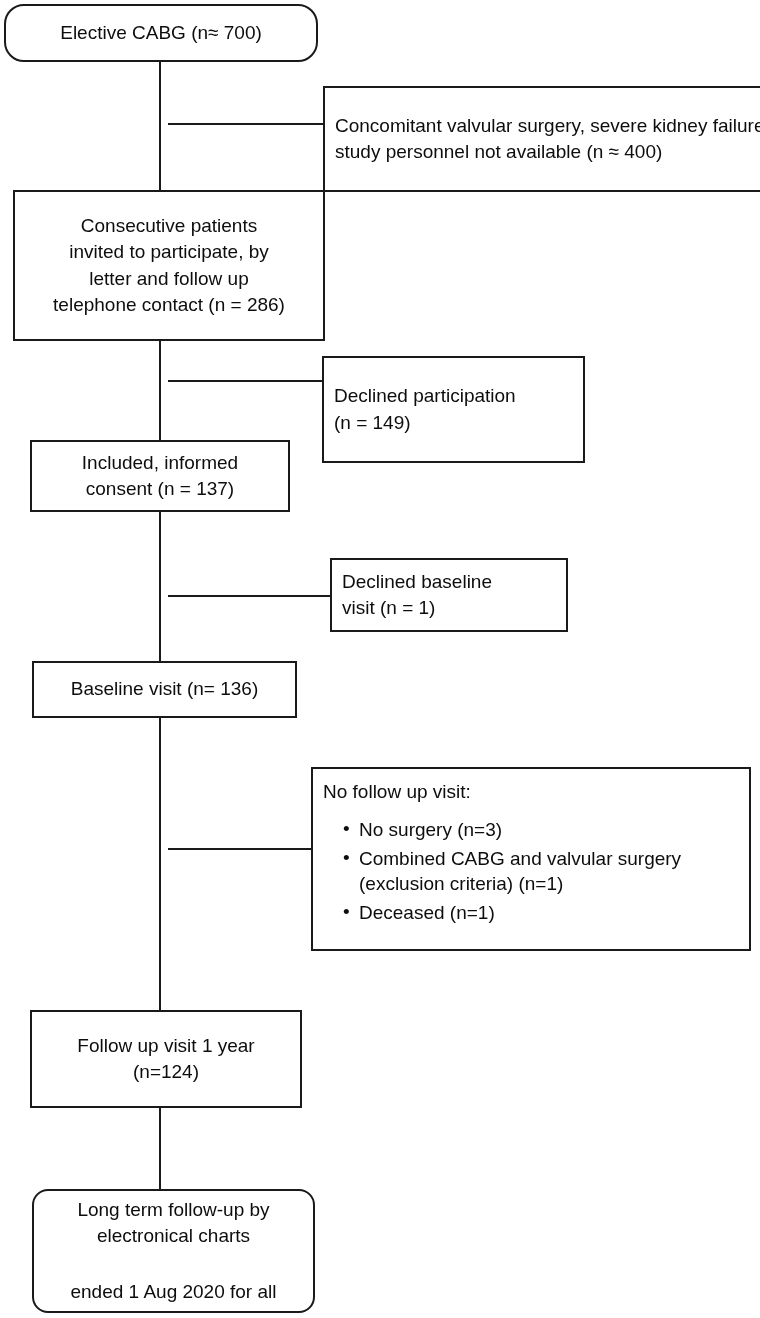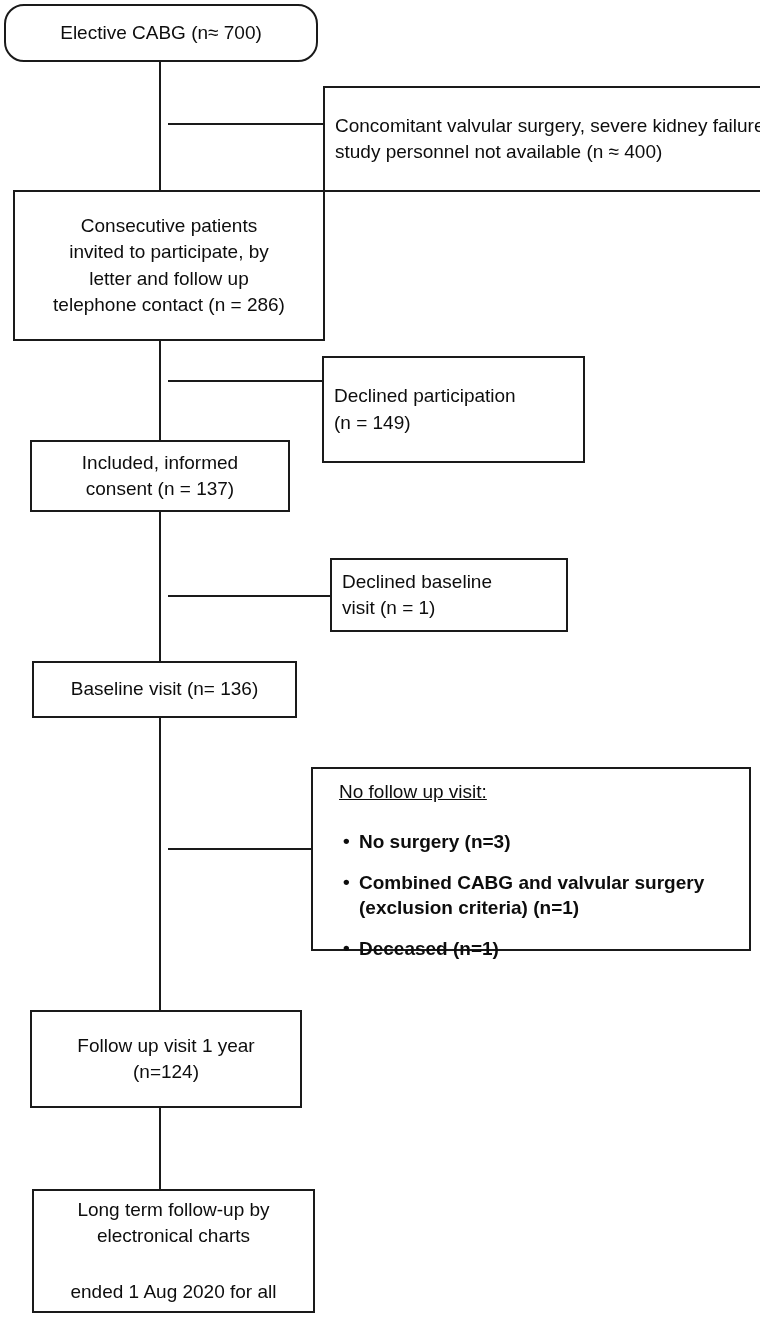--- a/index.html
+++ b/index.html
@@ -47,36 +47,34 @@
   }
   .node.left .txt {
     padding: 0 10px;
   }
   .node.top-align {
     justify-content: flex-start;
     padding-top: 10px;
   }
   .bullet-title {
     display: block;
-    padding: 0 10px 2px 26px;
+    padding: 0 10px 2px 10px;
     box-sizing: border-box;
-    text-decoration: underline;
   }
   ul.bullets {
     margin: 6px 0 0 0;
     padding-left: 46px;
     list-style: none;
   }
   ul.bullets li {
     position: relative;
-    margin: 16px 0 1px 0;
+    margin: 4px 0 1px 0;
     padding-left: 0;
     font-size: 19px;
     line-height: 1.32;
-    font-weight: bold;
   }
   ul.bullets li::before {
     content: "\2022";
     position: absolute;
     left: -16px;
     top: -1px;
     font-size: 19px;
     line-height: 1.32;
   }
   .vline {
@@ -158,19 +156,19 @@
     </ul>
   </div>
 
   <div class="node center" style="left:30px; top:1010px; width:272px; height:98px;">
     <span class="txt">Follow up visit 1 year
 (n=124)</span>
   </div>
 
   <div class="vline" style="left:159px; top:1108px; width:2px; height:81px;"></div>
 
-  <div class="node center" style="left:32px; top:1189px; width:283px; height:124px;">
+  <div class="node center" style="left:32px; top:1189px; width:283px; height:124px;border-radius:16px;">
     <span class="txt">Long term follow-up by
 electronical charts</span>
     <span class="txt gap-para">ended 1 Aug 2020 for all</span>
   </div>
 
 </div>
 
 </body></html>

